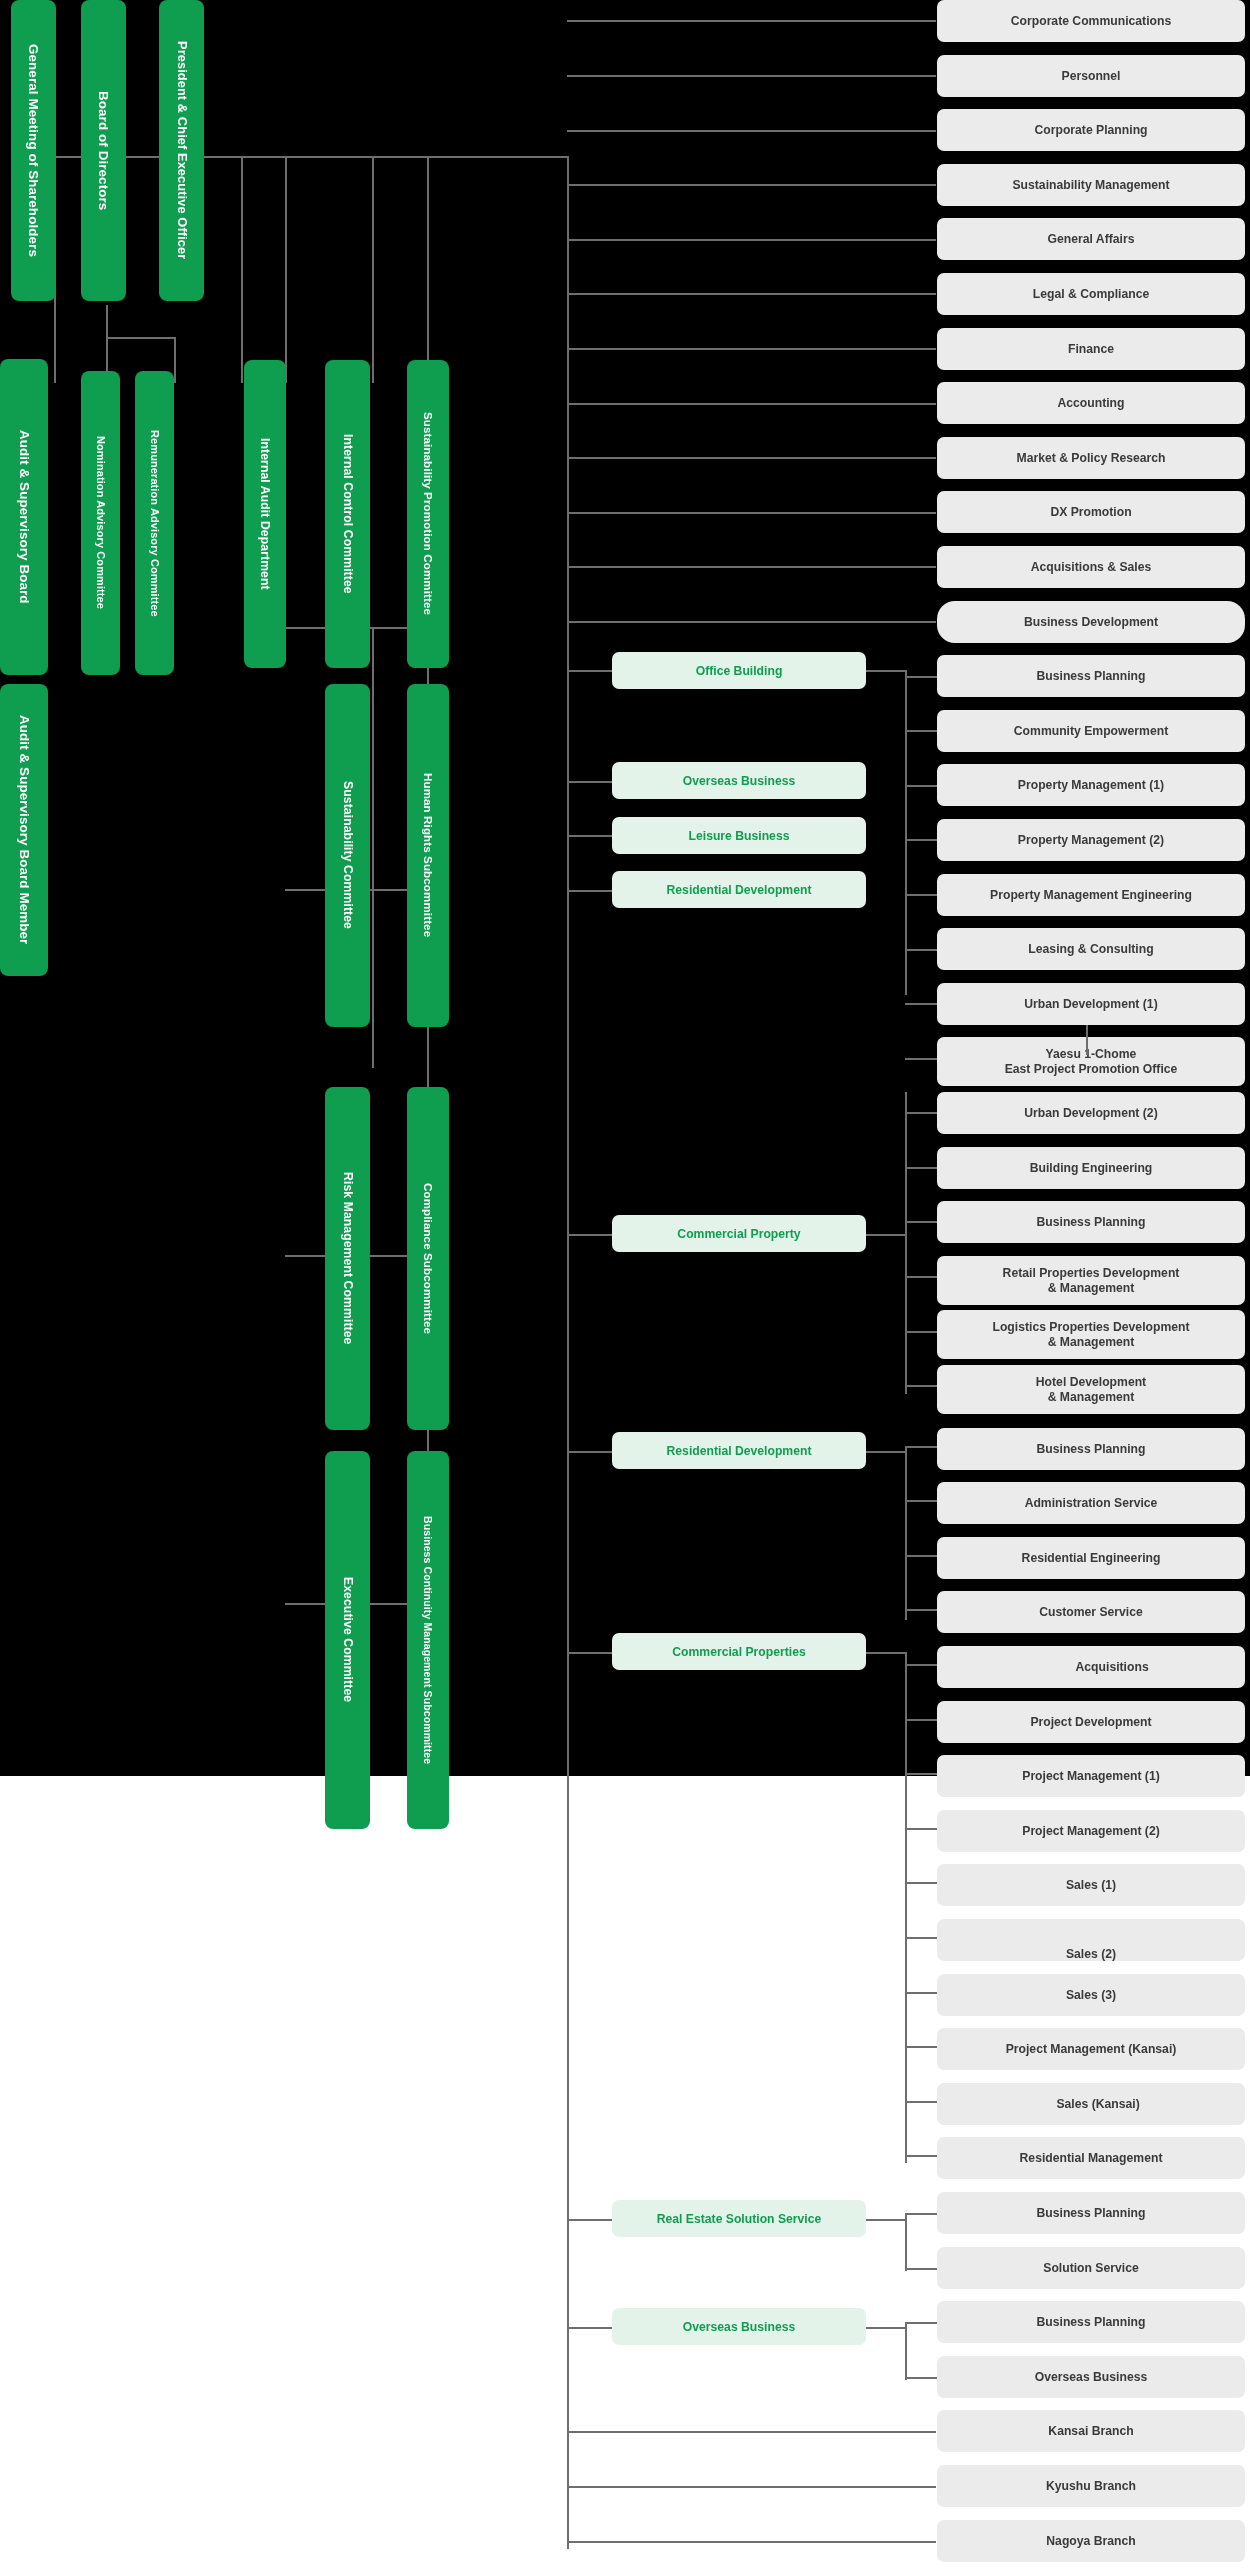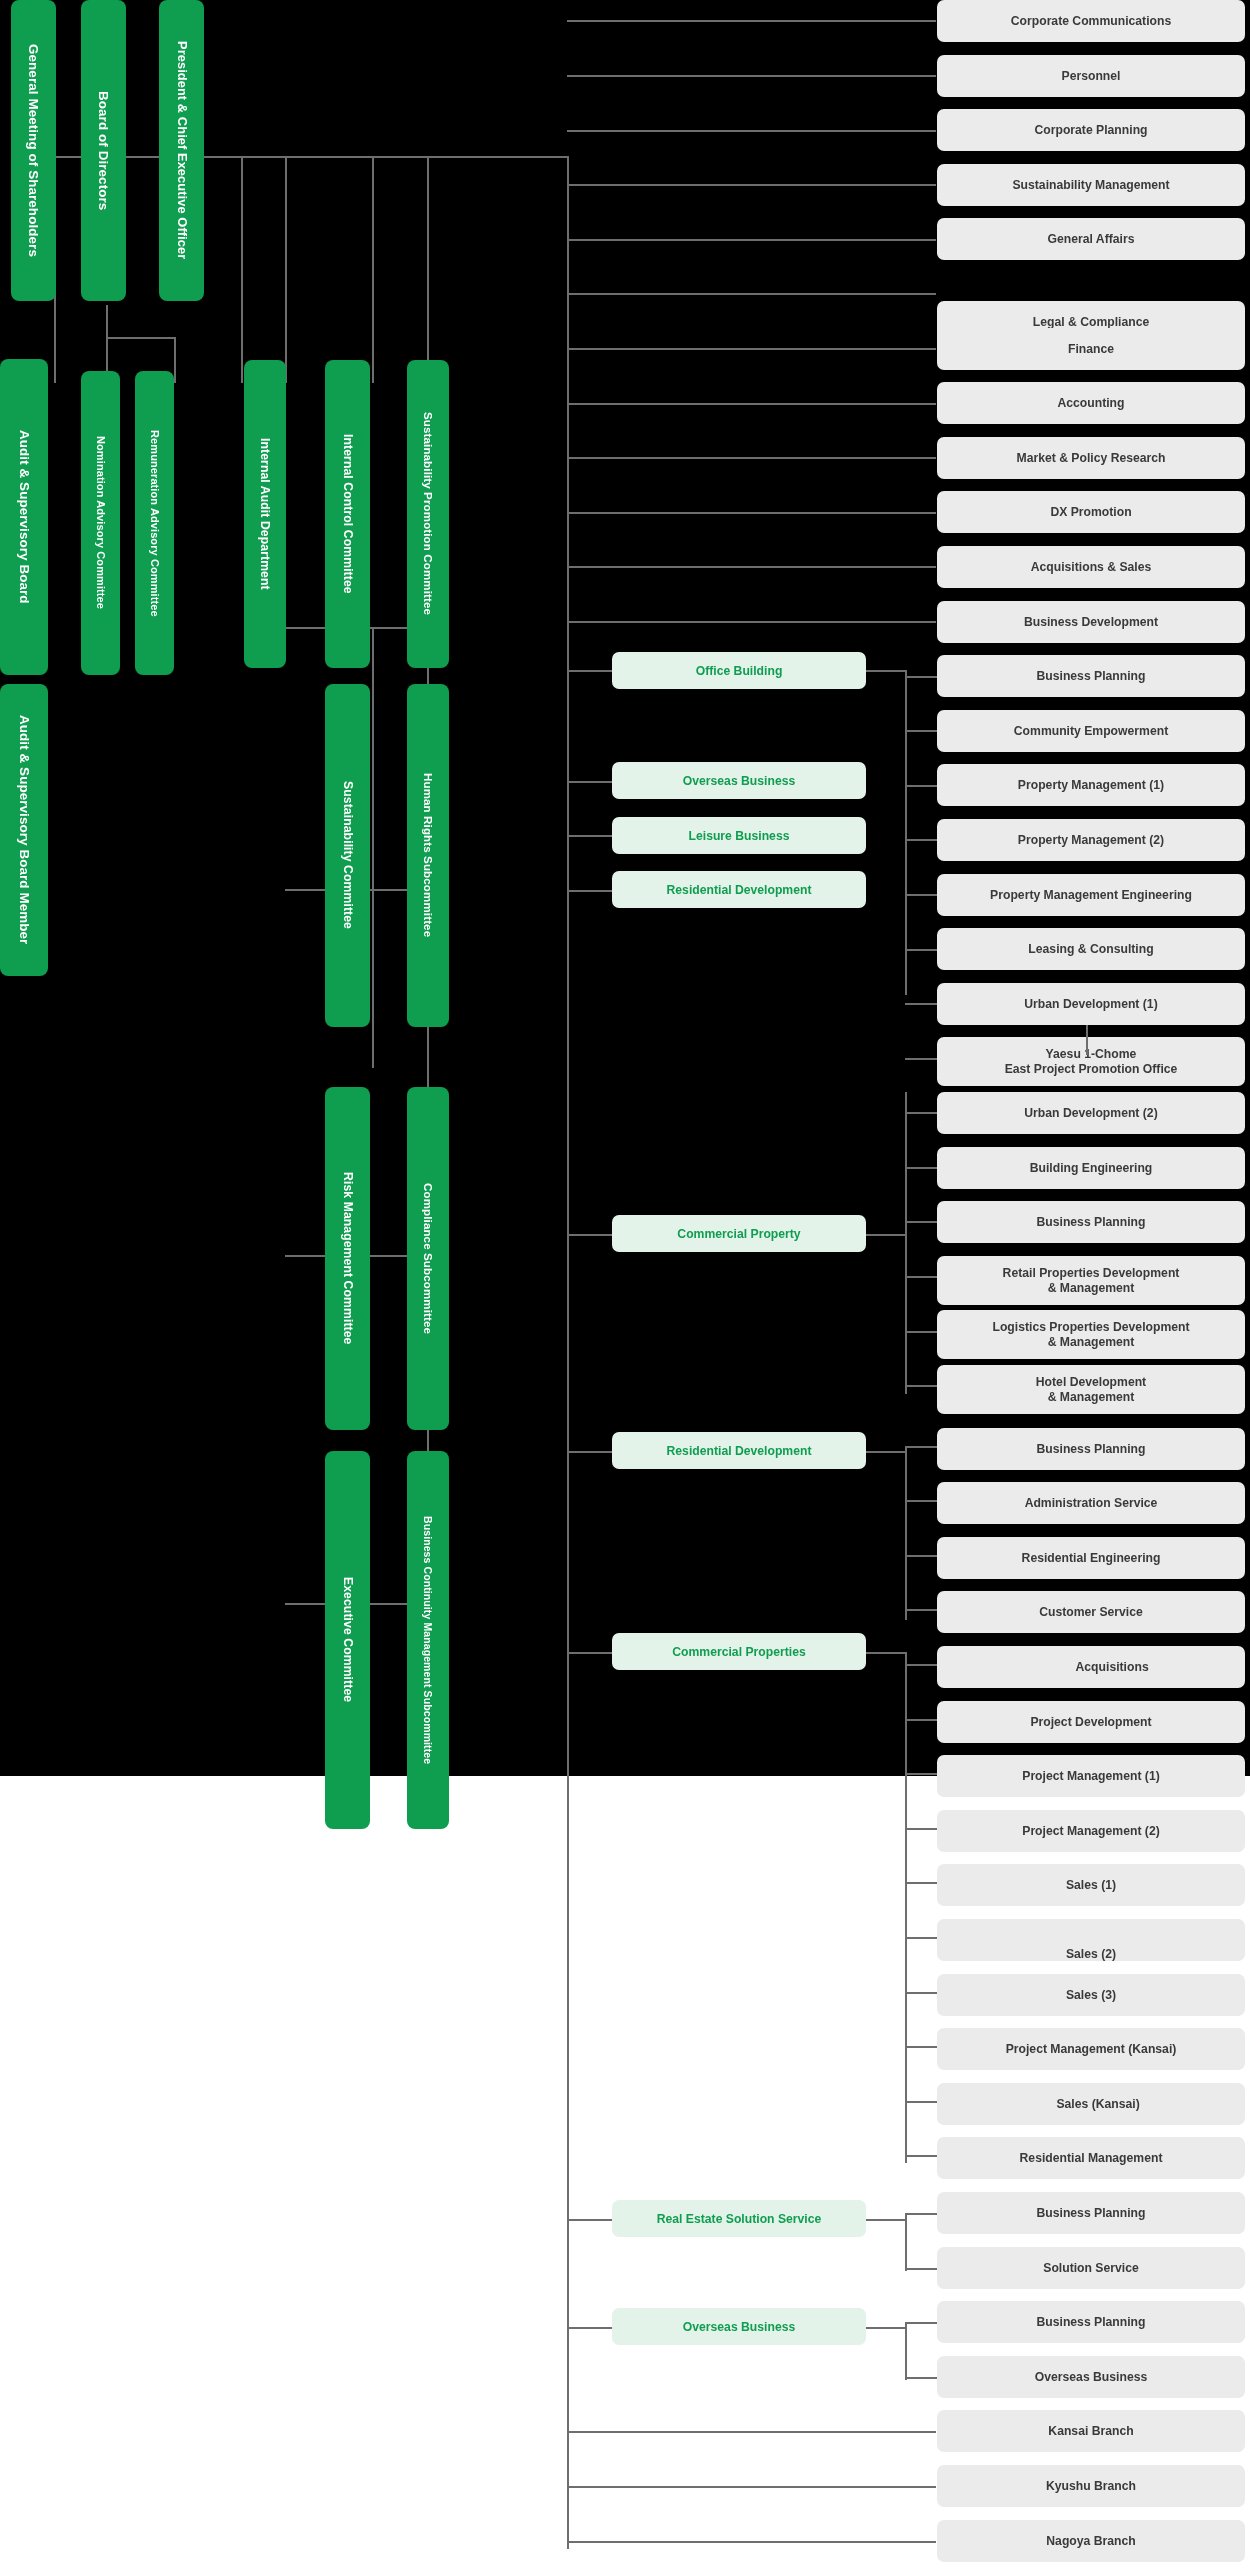--- a/index.html
+++ b/index.html
@@ -216,39 +216,39 @@
     </div>
   <div class="rbox" style="left:937px; top:109px; width:308px; height:42px;text-align:right;">
     <span>Corporate Planning</span>
     </div>
   <div class="rbox" style="left:937px; top:164px; width:308px; height:42px;">
     <span>Sustainability Management</span>
     </div>
   <div class="rbox" style="left:937px; top:218px; width:308px; height:42px;">
     <span>General Affairs</span>
     </div>
-  <div class="rbox" style="left:937px; top:273px; width:308px; height:42px;margin-top:28px;">
+  <div class="rbox" style="left:937px; top:273px; width:308px; height:42px;">
     <span>Legal &amp; Compliance</span>
     </div>
   <div class="rbox" style="left:937px; top:328px; width:308px; height:42px;">
     <span>Finance</span>
     </div>
   <div class="rbox" style="left:937px; top:382px; width:308px; height:42px;">
     <span>Accounting</span>
     </div>
   <div class="rbox" style="left:937px; top:437px; width:308px; height:42px;">
     <span>Market &amp; Policy Research</span>
     </div>
   <div class="rbox" style="left:937px; top:491px; width:308px; height:42px;">
     <span>DX Promotion</span>
     </div>
   <div class="rbox" style="left:937px; top:546px; width:308px; height:42px;">
     <span>Acquisitions &amp; Sales</span>
     </div>
-  <div class="rbox" style="left:937px; top:601px; width:308px; height:42px;">
+  <div class="rbox" style="left:937px; top:601px; width:308px; height:42px;border-radius:18px;">
     <span>Business Development</span>
     </div>
   <div class="rbox" style="left:937px; top:655px; width:308px; height:42px;">
     <span>Business Planning</span>
     </div>
   <div class="rbox" style="left:937px; top:710px; width:308px; height:42px;">
     <span>Community Empowerment</span>
     </div>
   <div class="rbox" style="left:937px; top:764px; width:308px; height:42px;">
     <span>Property Management (1)</span>

